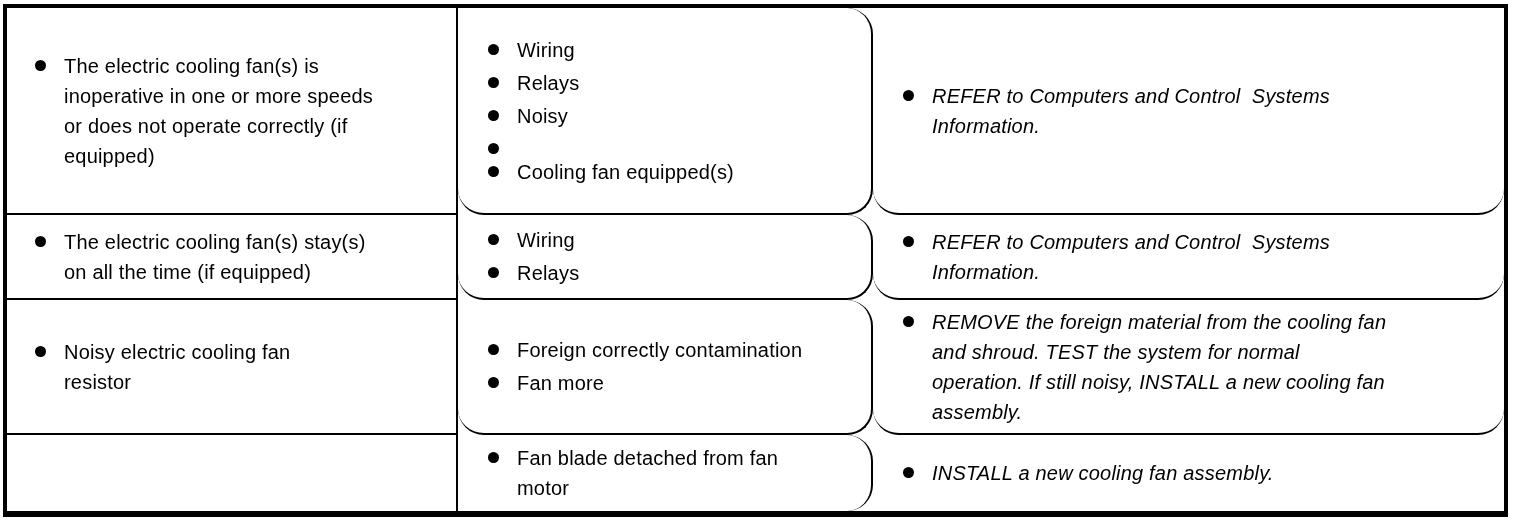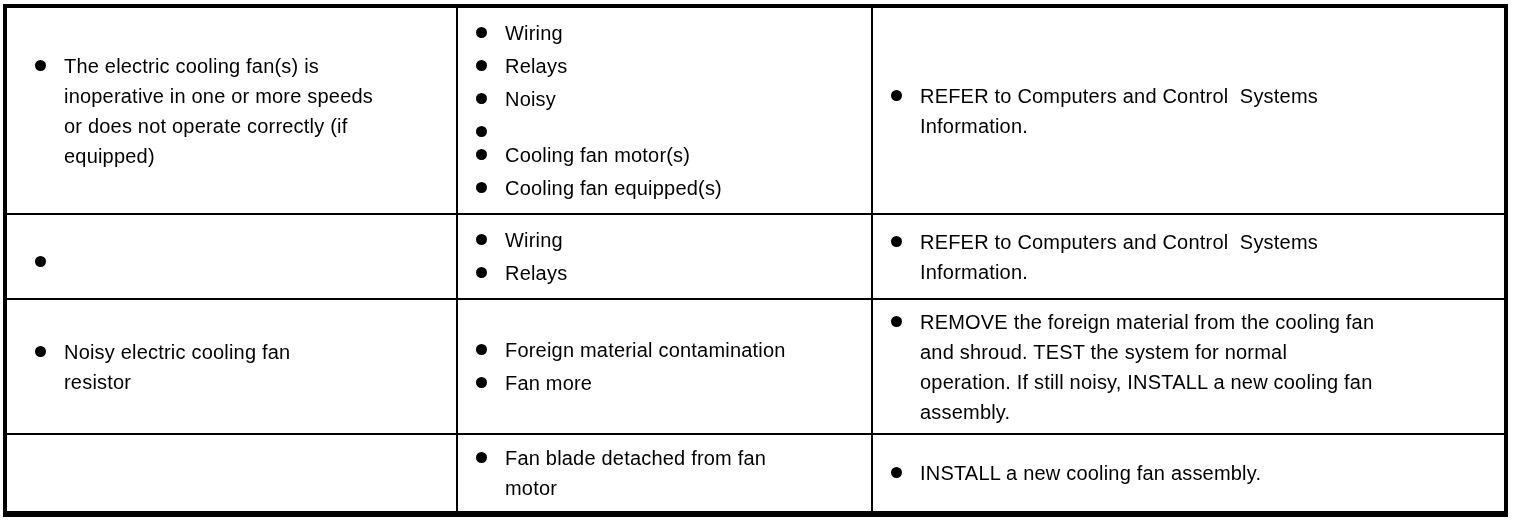--- a/index.html
+++ b/index.html
@@ -23,22 +23,22 @@
   }
   .cell {
     box-sizing:border-box;
     border-right:2px solid #000;
     border-bottom:2px solid #000;
     display:flex; flex-direction:column; justify-content:center;
     row-gap:3px;
     padding:4px 4px 4px 28px;
     overflow:hidden;
   }
-  .c2, .c3 { padding-left:18px; }
-  .last-col { border-right:none; }
+  .c2, .c3 { padding-left:30px;border-radius:26px; }
+  .last-col { border-right:none;font-style:italic; }
   .last-row { border-bottom:none; }
   .item { display:flex; column-gap:18px; align-items:flex-start; }
   .dot {
     width:11px; height:11px; border-radius:50%;
     background:#000; flex:0 0 auto; margin-top:9px;
   }
   .txt {
     white-space:pre;
     font-size:20px; line-height:30px;
     letter-spacing:0.2px;
@@ -70,38 +70,36 @@
       </div>
       <div class="item">
         <span class="dot"></span>
         <span class="txt">Noisy</span>
       </div>
       <div class="item">
         <span class="dot"></span>
       </div>
       <div class="item">
         <span class="dot"></span>
-        <span class="txt">Cooling fan motor(s)</span>
-      </div>
-      <div class="item">
-        <span class="dot"></span>
         <span class="txt">Cooling fan equipped(s)</span>
       </div>
     </div>
     <div class="cell c3 last-col">
       <div class="item">
         <span class="dot"></span>
         <span class="txt">REFER to Computers and Control  Systems
 Information.</span>
       </div>
     </div>
 
     <div class="cell c1">
       <div class="item">
         <span class="dot"></span>
+        <span class="txt">The electric cooling fan(s) stay(s)
+on all the time (if equipped)</span>
       </div>
     </div>
     <div class="cell c2">
       <div class="item">
         <span class="dot"></span>
         <span class="txt">Wiring</span>
       </div>
       <div class="item">
         <span class="dot"></span>
         <span class="txt">Relays</span>
@@ -118,21 +116,21 @@
     <div class="cell c1">
       <div class="item">
         <span class="dot"></span>
         <span class="txt">Noisy electric cooling fan
 resistor</span>
       </div>
     </div>
     <div class="cell c2">
       <div class="item">
         <span class="dot"></span>
-        <span class="txt">Foreign material contamination</span>
+        <span class="txt">Foreign correctly contamination</span>
       </div>
       <div class="item">
         <span class="dot"></span>
         <span class="txt">Fan more</span>
       </div>
     </div>
     <div class="cell c3 last-col">
       <div class="item">
         <span class="dot"></span>
         <span class="txt">REMOVE the foreign material from the cooling fan

